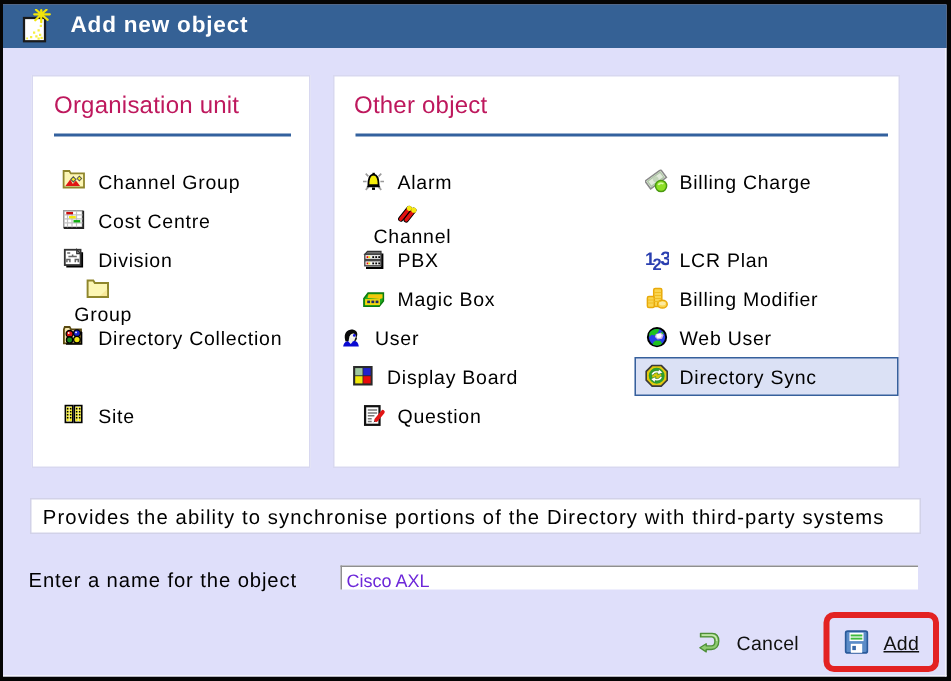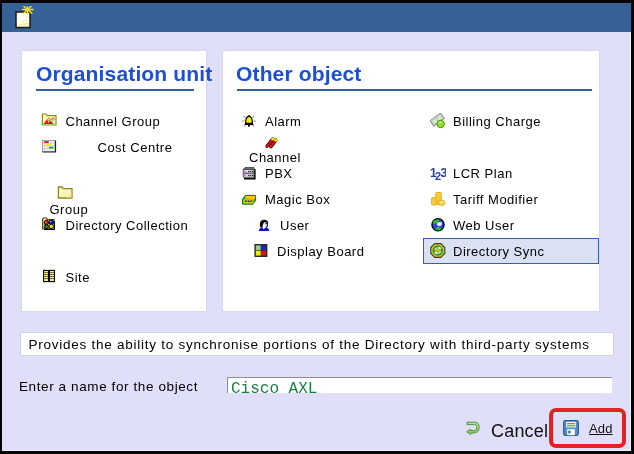--- a/index.html
+++ b/index.html
@@ -4,36 +4,36 @@
 <style>
   html,body{margin:0;padding:0;}
   body{width:634px;height:454px;overflow:hidden;font-family:"Liberation Sans",sans-serif;}
   #page{position:relative;width:634px;height:454px;background:#dfdffa;overflow:hidden;}
   .bstrip{position:absolute;background:#050505;}
   #titlebar{position:absolute;left:2px;top:3px;width:629px;height:29px;background:#356195;}
   #titletext{position:absolute;left:45px;top:5px;color:#ffffff;font-size:15px;font-weight:bold;letter-spacing:0.55px;}
   .panel{position:absolute;background:#ffffff;border:1px solid #d8d8f0;box-sizing:border-box;}
   #panelL{left:21px;top:50px;width:186px;height:262px;}
   #panelR{left:222px;top:50px;width:378px;height:262px;}
-  .phead{position:absolute;font-size:21px;font-weight:bold;color:#1d4ed8;letter-spacing:0.15px;}
+  .phead{position:absolute;font-size:16px;font-weight:normal;color:#be185d;letter-spacing:0.15px;}
   .phr{position:absolute;height:2px;background:#33619e;}
   .item{position:absolute;height:26px;display:flex;align-items:center;}
   .item svg{flex:0 0 16px;}
   .item span{margin-left:8.5px;font-size:13px;color:#000;letter-spacing:0.5px;white-space:nowrap;}
   .item.c1 span{margin-left:8px;}
   .item.c2 span{margin-left:7px;}
   #hilite{position:absolute;left:423px;top:238px;width:176px;height:26px;background:#dbe1f5;border:1px solid #37609c;box-sizing:border-box;}
   #descbar{position:absolute;left:20px;top:332px;width:594px;height:24px;background:#fff;border:1px solid #d2d2e8;box-sizing:border-box;
            display:flex;align-items:center;}
   #descbar span{margin-left:7.5px;font-size:13.5px;letter-spacing:0.75px;color:#000;}
   #namelabel{position:absolute;left:19px;top:379px;font-size:13.5px;letter-spacing:0.6px;color:#000;}
   #nameinput{position:absolute;left:227px;top:376.5px;width:385px;height:16.5px;background:#fff;border:none;border-top:1px solid #8f8f8f;border-left:1px solid #8f8f8f;box-sizing:border-box;}
-  #nameinput span{position:absolute;left:3px;top:2px;font-family:Liberation Mono, monospace;font-size:16px;color:#15803d;}
+  #nameinput span{position:absolute;left:3px;top:2px;font-family:Liberation Sans, sans-serif;font-size:12px;color:#6d28d9;}
   #cancelico{position:absolute;left:466px;top:420.5px;}
-  #canceltext{position:absolute;left:491px;top:421px;font-size:18px;letter-spacing:0.2px;color:#101010;}
+  #canceltext{position:absolute;left:491px;top:421px;font-size:13px;letter-spacing:0.2px;color:#101010;}
   #addico{position:absolute;left:563px;top:420px;}
   #addtext{position:absolute;left:589px;top:420.5px;font-size:13px;letter-spacing:0.2px;color:#101010;text-decoration:underline;}
   #redbox{position:absolute;left:549px;top:408px;width:77px;height:40px;border:4px solid #e32222;border-radius:7px;box-sizing:border-box;}
 </style>
 </head>
 <body>
 <div id="page">
   <div class="bstrip" style="left:0;top:0;width:634px;height:3px;"></div>
   <div class="bstrip" style="left:0;top:0;width:2px;height:454px;"></div>
   <div class="bstrip" style="left:631px;top:0;width:3px;height:454px;"></div>
@@ -59,20 +59,21 @@
         <line x1="14.5" y1="3.5" x2="14.5" y2="8.8"></line>
         <line x1="14.5" y1="3.5" x2="18.8" y2="7.2"></line>
         <line x1="14.5" y1="3.5" x2="20.2" y2="3.5"></line>
         <line x1="14.5" y1="3.5" x2="14.5" y2="0.8"></line>
         <line x1="14.5" y1="3.5" x2="18" y2="0.5"></line>
         <line x1="14.5" y1="3.5" x2="11" y2="0.5"></line>
         <line x1="14.5" y1="3.5" x2="9.8" y2="3.5"></line>
       </g>
       <circle cx="14.5" cy="3.5" r="1.8" fill="#f2e40a"></circle>
     </svg>
+    <div id="titletext">Add new object</div>
   </div>
 
   <div class="panel" id="panelL"></div>
   <div class="panel" id="panelR"></div>
 
   <div class="phead" id="headL" style="left:36px;top:62px;">Organisation unit</div>
   <div class="phr" style="left:36px;top:89px;width:158px;"></div>
   <div class="phead" id="headR" style="left:236px;top:62px;">Other object</div>
   <div class="phr" style="left:237px;top:89px;width:355px;"></div>
 
@@ -81,37 +82,52 @@
   <div class="item" style="left:41px;top:108px;">
     <svg width="16" height="16" viewBox="0 0 16 16">
       <path d="M1.4,2.6 L1.4,1 L5.2,1 L6.2,2.6 L15,2.6 L15,12 L1.4,12 Z" fill="#fcf6b4" stroke="#8f862c" stroke-width="1.2"></path>
       <path d="M2.6,11 L5.8,6.6 L8.4,11 Z" fill="#e01515"></path>
       <path d="M6.4,11 L9.6,7.4 L12.4,11 Z" fill="#e01515"></path>
       <path d="M6.2,6.6 L7.9,4.9 L9.6,6.6 L7.9,8.3 Z" fill="#f6ef25" stroke="#555" stroke-width="0.7"></path>
       <path d="M10.4,6 L11.9,4.5 L13.4,6 L11.9,7.5 Z" fill="#f6ef25" stroke="#555" stroke-width="0.7"></path>
     </svg>
     <span>Channel Group</span>
   </div>
-  <div class="item" style="left:41px;top:134px;gap:32px;">
+  <div class="item" style="left:41px;top:134px;">
     <svg width="16" height="16" viewBox="0 0 16 16">
       <rect x="1.5" y="1.5" width="12.5" height="11" fill="#ffffff" stroke="#9a9a9a" stroke-width="1"></rect>
       <path d="M14.5,1.5 L14.5,13 L1.5,13" fill="none" stroke="#222" stroke-width="1.2"></path>
       <g stroke="#c0c0c0" stroke-width="0.8">
         <line x1="1.5" y1="4.2" x2="14" y2="4.2"></line>
           <line x1="1.5" y1="6.9" x2="14" y2="6.9"></line>
           <line x1="1.5" y1="9.6" x2="14" y2="9.6"></line>
         <line x1="4" y1="1.5" x2="4" y2="12.5"></line>
           <line x1="7" y1="1.5" x2="7" y2="12.5"></line>
           <line x1="10" y1="1.5" x2="10" y2="12.5"></line>
       </g>
       <rect x="3.2" y="2.3" width="4.5" height="1.6" fill="#cc0a0a"></rect>
       <rect x="5" y="5" width="4.5" height="1.6" fill="#f2e90c"></rect>
       <rect x="8" y="7.7" width="4.5" height="1.6" fill="#0fae0f"></rect>
     </svg>
     <span>Cost Centre</span>
+  </div>
+  <div class="item" style="left:41px;top:160px;">
+    <svg width="16" height="16" viewBox="0 0 16 16">
+      <path d="M13.6,3.2 L13.6,12.6 L3.2,12.6" fill="none" stroke="#000" stroke-width="1.6"></path>
+      <rect x="2.2" y="1.5" width="10.5" height="10.2" fill="#ffffff" stroke="#333" stroke-width="1.2"></rect>
+      <path d="M10.2,1.5 L12.7,4 L10.2,4 Z" fill="#ffffff" stroke="#333" stroke-width="0.9"></path>
+      <g stroke="#666" stroke-width="1" fill="none">
+        <line x1="3.8" y1="3.6" x2="5.8" y2="3.6"></line>
+        <line x1="7.4" y1="4.6" x2="7.4" y2="6"></line>
+        <line x1="4.6" y1="6" x2="10.2" y2="6"></line>
+        <path d="M3.6,9.8 L3.6,8 L5.6,8 L5.6,9.8"></path>
+        <path d="M9.2,9.8 L9.2,8 L11.2,8 L11.2,9.8"></path>
+      </g>
+    </svg>
+    <span>Division</span>
   </div>
   <div class="item" style="left:41px;top:186px;flex-direction:column;">
     <svg width="16" height="16" viewBox="0 0 16 16">
       <path d="M1.4,2.6 L1.4,1 L5.2,1 L6.2,2.6 L15,2.6 L15,12 L1.4,12 Z" fill="#fcf6b4" stroke="#8f862c" stroke-width="1.3"></path>
       <path d="M9.5,11.4 L14.4,6.8 L14.4,11.4 Z" fill="#f8e99a"></path>
     </svg>
     <span>Group</span>
   </div>
   <div class="item" style="left:41px;top:212px;">
     <svg width="16" height="16" viewBox="0 0 16 16">
@@ -217,40 +233,57 @@
       <path d="M4.7,5.1 L14,5.1 L14,7.9 L12.2,8.4 L4,7.6 Z" fill="#f4c80a"></path>
       <rect x="2.4" y="8.4" width="9.9" height="4" fill="#f6d80e"></rect>
       <g fill="#1a2a66">
         <rect x="3.8" y="9.4" width="1.9" height="1.7"></rect>
           <rect x="6.6" y="9.4" width="1.9" height="1.7"></rect>
           <rect x="9.4" y="9.4" width="1.9" height="1.7"></rect>
       </g>
     </svg>
     <span>Magic Box</span>
   </div>
-  <div class="item c1" style="left:256px;top:212px;">
+  <div class="item c1" style="left:226px;top:212px;">
     <svg width="16" height="16" viewBox="0 0 16 16">
       <path d="M2.8,14 C3,11.6 4.6,10.6 6.4,10.2 L10,10.2 C11.8,10.6 12.8,11.4 13.2,14 Z" fill="#0a0ad2"></path>
       <path d="M6.2,10.6 L7,7.6 L9.4,8.4 L9,11 L7.8,12.4 Z" fill="#f2f2ea"></path>
       <path d="M4.4,10.6 C3.2,7 3.8,3.4 7.6,2.8 C10.4,2.4 12.2,4 12.2,5.8 C12.2,7 11.6,7.4 11.8,8.6 L10.6,10.2 L9.6,10 L10,7.4 L8,6.6 L7,7.2 L6.4,10.4 Z" fill="#0a0a0a"></path>
       <path d="M7.2,7.2 C7.6,5.4 9.4,5 10.4,5.6 C11.4,6.2 11.4,7.6 10.8,8.8 C10.3,9.8 9.8,10.2 9.4,10.6 L8.8,10.6 L9.2,7.8 Z" fill="#f2f2ea"></path>
       <circle cx="10.2" cy="6.6" r="0.9" fill="#1414e6"></circle>
       <path d="M10.8,8.8 L11.9,8.2 L11.6,9.6 L10.6,10.6 Z" fill="#0a0a0a"></path>
     </svg>
     <span>User</span>
   </div>
-  <div class="item c1" style="left:253px;top:238px;text-align:right;">
+  <div class="item c1" style="left:234px;top:238px;text-align:right;">
     <svg width="16" height="16" viewBox="0 0 16 16">
       <rect x="1.4" y="1" width="13" height="13" fill="#2a2a2a"></rect>
       <rect x="2.8" y="2.4" width="4.9" height="4.8" fill="#9fc89f"></rect>
       <rect x="8.2" y="2.4" width="4.9" height="4.8" fill="#2222cc"></rect>
       <rect x="2.8" y="7.8" width="4.9" height="4.8" fill="#f2ea0a"></rect>
       <rect x="8.2" y="7.8" width="4.9" height="4.8" fill="#e80c0c"></rect>
     </svg>
     <span>Display Board</span>
+  </div>
+  <div class="item c1" style="left:241px;top:264px;">
+    <svg width="16" height="16" viewBox="0 0 16 16">
+      <rect x="2.4" y="1.8" width="9.6" height="12.4" fill="#ffffff" stroke="#111" stroke-width="1.5"></rect>
+      <g stroke="#777" stroke-width="1">
+        <line x1="4.2" y1="4.4" x2="10.4" y2="4.4"></line>
+        <line x1="4.2" y1="6.3" x2="10.4" y2="6.3"></line>
+        <line x1="4.2" y1="8.2" x2="8.6" y2="8.2"></line>
+        <line x1="4.2" y1="10.1" x2="6.8" y2="10.1"></line>
+        <line x1="4.2" y1="12" x2="6.8" y2="12"></line>
+      </g>
+      <path d="M8,12.6 L9.4,10.4 L10.2,11.4 Z" fill="#000"></path>
+      <g stroke="#e21515" stroke-width="2.6" stroke-linecap="round">
+        <line x1="9.8" y1="11" x2="14.2" y2="5.6"></line>
+      </g>
+    </svg>
+    <span>Question</span>
   </div>
 
   <div class="item c2" style="left:430px;top:108px;">
     <svg width="16" height="16" viewBox="0 0 16 16">
       <g transform="rotate(-36 7 6.5)">
         <rect x="0.6" y="3.4" width="13" height="6.4" fill="#e2eadc" stroke="#8a8a8a" stroke-width="1"></rect>
         <rect x="1.9" y="4.5" width="10.4" height="4.2" fill="none" stroke="#aec6a6" stroke-width="0.8"></rect>
         <circle cx="7.1" cy="6.6" r="1.9" fill="#c4d6bc"></circle>
       </g>
       <circle cx="10.7" cy="11" r="3.7" fill="#8ee026" stroke="#4a9a10" stroke-width="1"></circle>
@@ -276,21 +309,21 @@
       <g stroke="#f0bc20" stroke-width="0.8" fill="none">
         <line x1="6.2" y1="4" x2="10.8" y2="4"></line>
           <line x1="6.2" y1="6" x2="10.8" y2="6"></line>
         <line x1="6.2" y1="8" x2="10.8" y2="8"></line>
           <line x1="6.2" y1="10" x2="10.8" y2="10"></line>
         <line x1="2" y1="9" x2="5.8" y2="9"></line>
           <line x1="2" y1="11" x2="5.8" y2="11"></line>
       </g>
       <ellipse cx="11.6" cy="11.3" rx="2.2" ry="1.3" fill="#fdeaa0"></ellipse>
     </svg>
-    <span>Tariff Modifier</span>
+    <span>Billing Modifier</span>
   </div>
   <div class="item c2" style="left:430px;top:212px;">
     <svg width="16" height="16" viewBox="0 0 16 16">
       <circle cx="8" cy="7.8" r="6.1" fill="#2a3fe8" stroke="#000" stroke-width="1.3"></circle>
       <path d="M3,4.8 C4.4,2.8 7,2 9.6,2.6 L8.6,4.6 L6.4,6.6 L4.4,6.2 L3,7.6 C2.8,6.4 2.7,5.4 3,4.8 Z" fill="#1fc21f"></path>
       <path d="M5,12.6 C7,13.8 9.8,13.6 11.4,12 L10.2,10.2 L7.2,10 L5.8,11 Z" fill="#1fc21f"></path>
       <path d="M11.2,4 L12.4,5.2 L11.8,6.2 L10.4,5.4 Z" fill="#1fc21f"></path>
       <path d="M7.2,5.6 L10.6,4.8 L12.4,6.4 L11.4,8.8 L8.4,9.4 L6.6,7.6 Z" fill="#e6c8ea" opacity="0.85"></path>
       <path d="M7.9,5.9 L10.2,5.4 L11.2,6.6 L10.4,8.2 L8.4,8.4 L7.5,7.2 Z" fill="#ffffff"></path>
     </svg>

